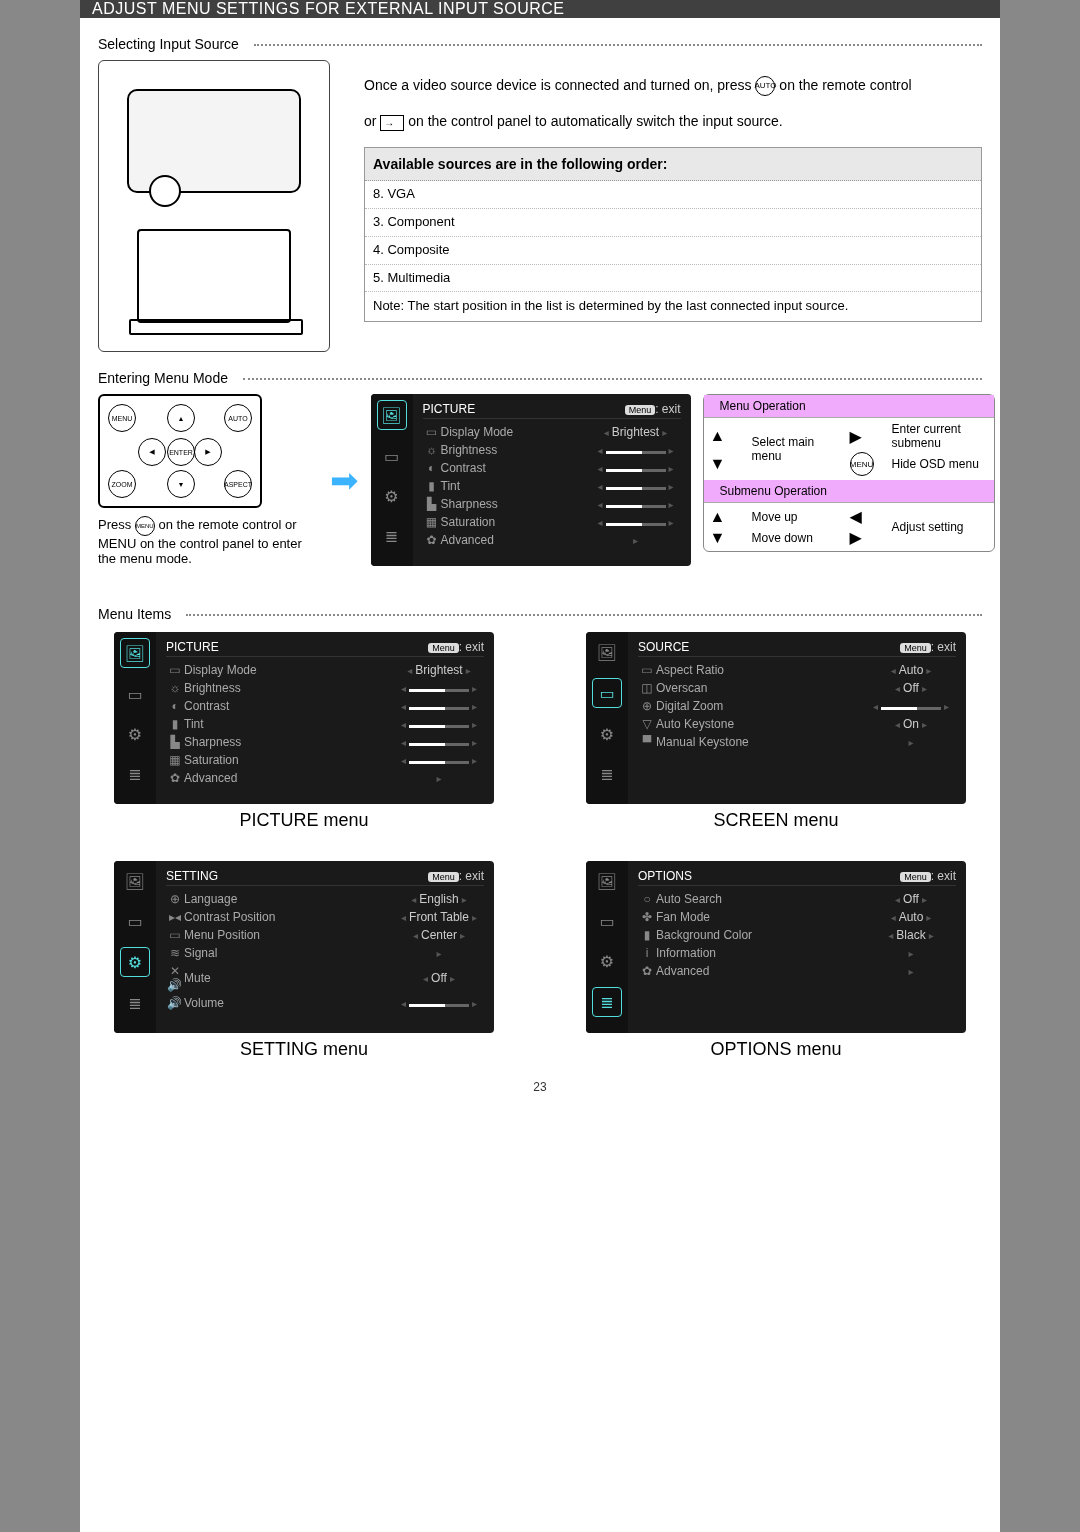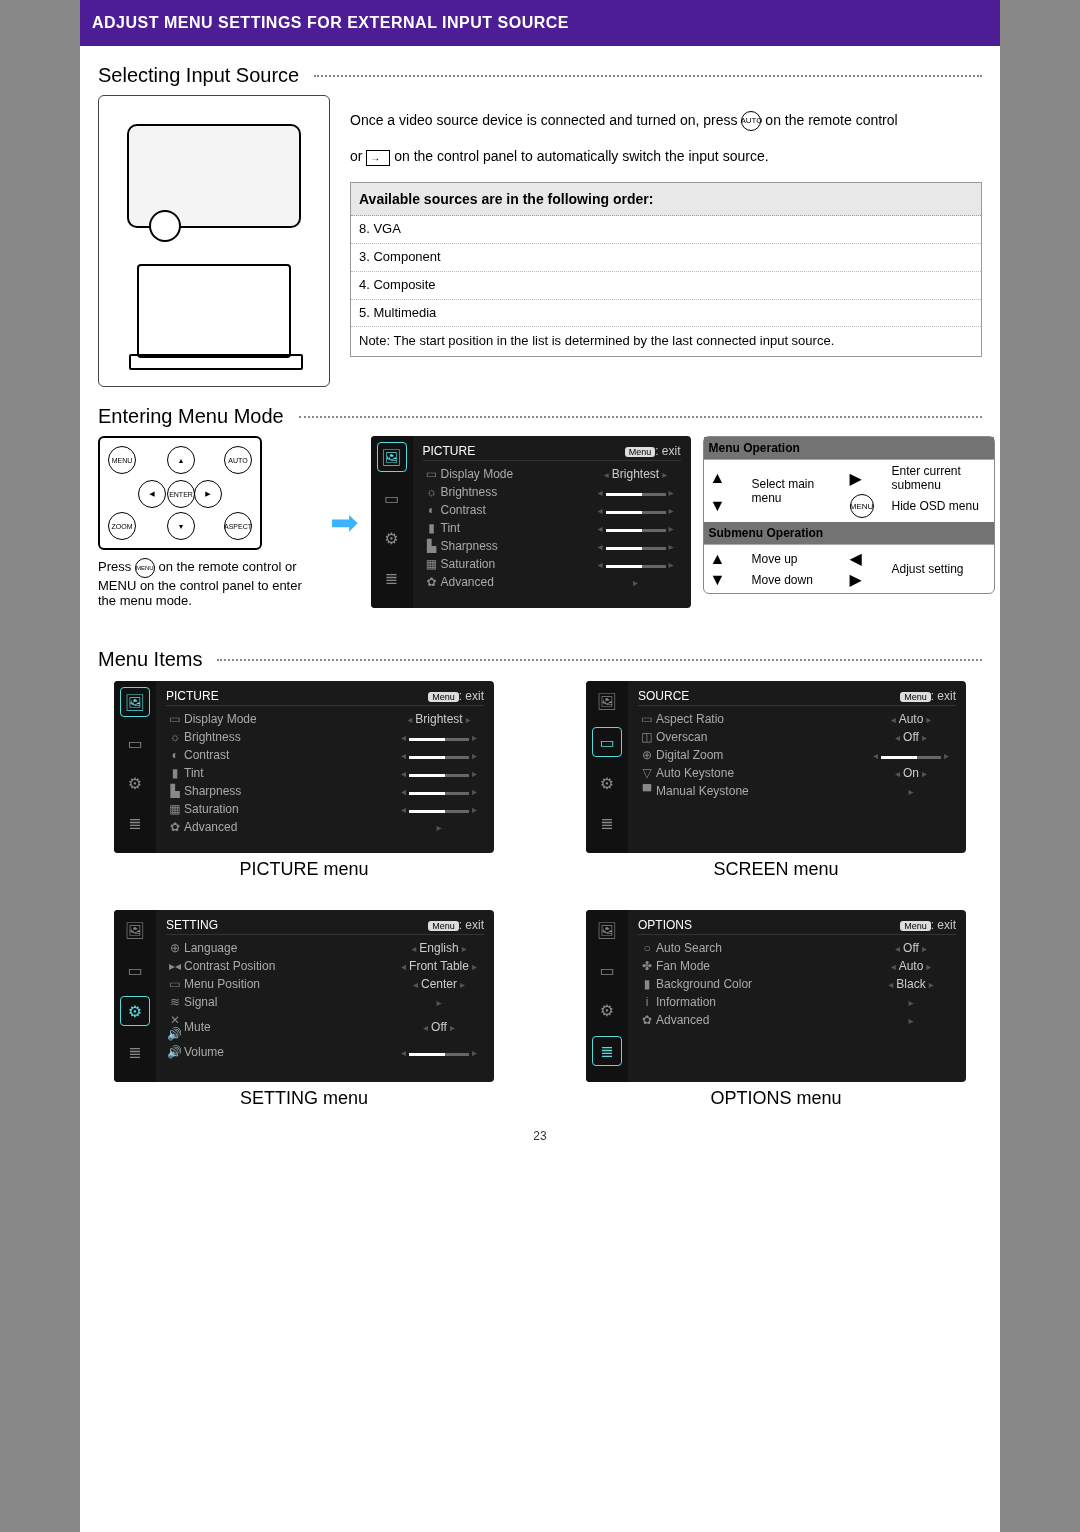--- a/index.html
+++ b/index.html
@@ -1,20 +1,20 @@
 <!DOCTYPE html>
 <html><head>
 <meta charset="utf-8">
 <style>
 body{margin:0;padding:0;background:#888;font-family:Arial,Helvetica,sans-serif;font-size:14px;color:#000}
 .page{width:920px;min-height:1530px;margin:0 auto;background:#fff;padding:0 0 20px 0;position:relative}
-.title-bar{background:#4c1d95;color:#fff;padding:14px 12px;font-weight:bold;font-size:16px;letter-spacing:.5px}
-.sec-head{margin:18px 18px 8px 18px;font-size:20px;display:flex;align-items:center;gap:15px}
+.title-bar{background:#404040;color:#fff;padding:0 12px;font-weight:normal;font-size:16px;letter-spacing:.5px}
+.sec-head{margin:18px 18px 8px 18px;font-size:14px;display:flex;align-items:center;gap:15px}
 .dots{flex:1;border-bottom:2px dotted #888;height:1px}
-.row1{display:flex;gap:20px;padding:0 18px}
+.row1{display:flex;gap:34px;padding:0 18px}
 .proj-img{width:230px;height:290px;border:1px solid #444;border-radius:6px;display:flex;flex-direction:column;align-items:center;justify-content:space-around;background:#fff;flex-shrink:0}
 .proj-body{width:170px;height:100px;border:2px solid #000;border-radius:10px;margin-top:10px;position:relative;background:#f4f4f4}
 .lens{width:28px;height:28px;border:2px solid #000;border-radius:50%;position:absolute;left:20px;bottom:-16px;background:#fff}
 .laptop{width:150px;height:90px;border:2px solid #000;border-radius:4px;margin-bottom:10px;position:relative}
 .laptop:after{content:"";position:absolute;left:-10px;bottom:-14px;width:170px;height:12px;border:2px solid #000;border-radius:2px}
 .right1{flex:1;font-size:14px;line-height:1.6}
 .inline-ic{display:inline-flex;width:18px;height:18px;border:1px solid #000;border-radius:50%;font-size:8px;align-items:center;justify-content:center;vertical-align:middle}
 .inline-sq{display:inline-flex;width:22px;height:14px;border:1px solid #000;vertical-align:middle;position:relative}
 .inline-sq:after{content:"→";font-size:10px;position:absolute;left:3px;top:-1px}
 .src-box{border:1px solid #999;margin-top:2px}
@@ -33,21 +33,21 @@
 .osd-title{font-weight:normal;color:#fff;padding:2px 0;display:flex;justify-content:space-between;align-items:center;border-bottom:1px solid #333;margin-bottom:4px}
 .menu-lbl{background:#ddd;color:#000;font-size:9px;padding:0 4px;border-radius:3px}
 .osd-row{display:flex;align-items:center;padding:2px 0;color:#aaa}
 .osd-ic{width:18px;text-align:center;color:#888;font-size:12px}
 .osd-name{flex:1}
 .osd-val{width:90px;text-align:center;color:#ccc;position:relative}
 .slider{display:inline-block;width:60px;height:3px;background:#666;position:relative}
 .slider:after{content:"";position:absolute;left:0;top:0;height:3px;width:60%;background:#fff}
 .chev{color:#555;font-size:10px;padding:0 3px}
 .op-box{border:1px solid #888;border-radius:6px;width:290px;font-size:12px;flex-shrink:0;background:#fff}
-.op-sec-h{background:#737373;padding:4px 5px;font-weight:bold;border-bottom:1px solid #aaa}
+.op-sec-h{background:#f0abfc;padding:4px 16px;font-weight:normal;border-bottom:1px solid #aaa}
 .op-grid{display:grid;grid-template-columns:40px 1fr 40px 1fr;align-items:center;padding:4px 6px;gap:2px}
 .tri{font-size:16px}
 .caption-sm{font-size:13px;margin-top:8px;max-width:220px}
 .menus-grid{display:grid;grid-template-columns:1fr 1fr;gap:30px 60px;padding:0 18px;margin-top:10px}
 .menu-cell{display:flex;flex-direction:column;align-items:center;gap:6px}
 .menu-cap{font-size:18px}
 .page-num{text-align:center;font-size:12px;margin-top:20px;color:#333}
 </style>
 </head>
 <body>

